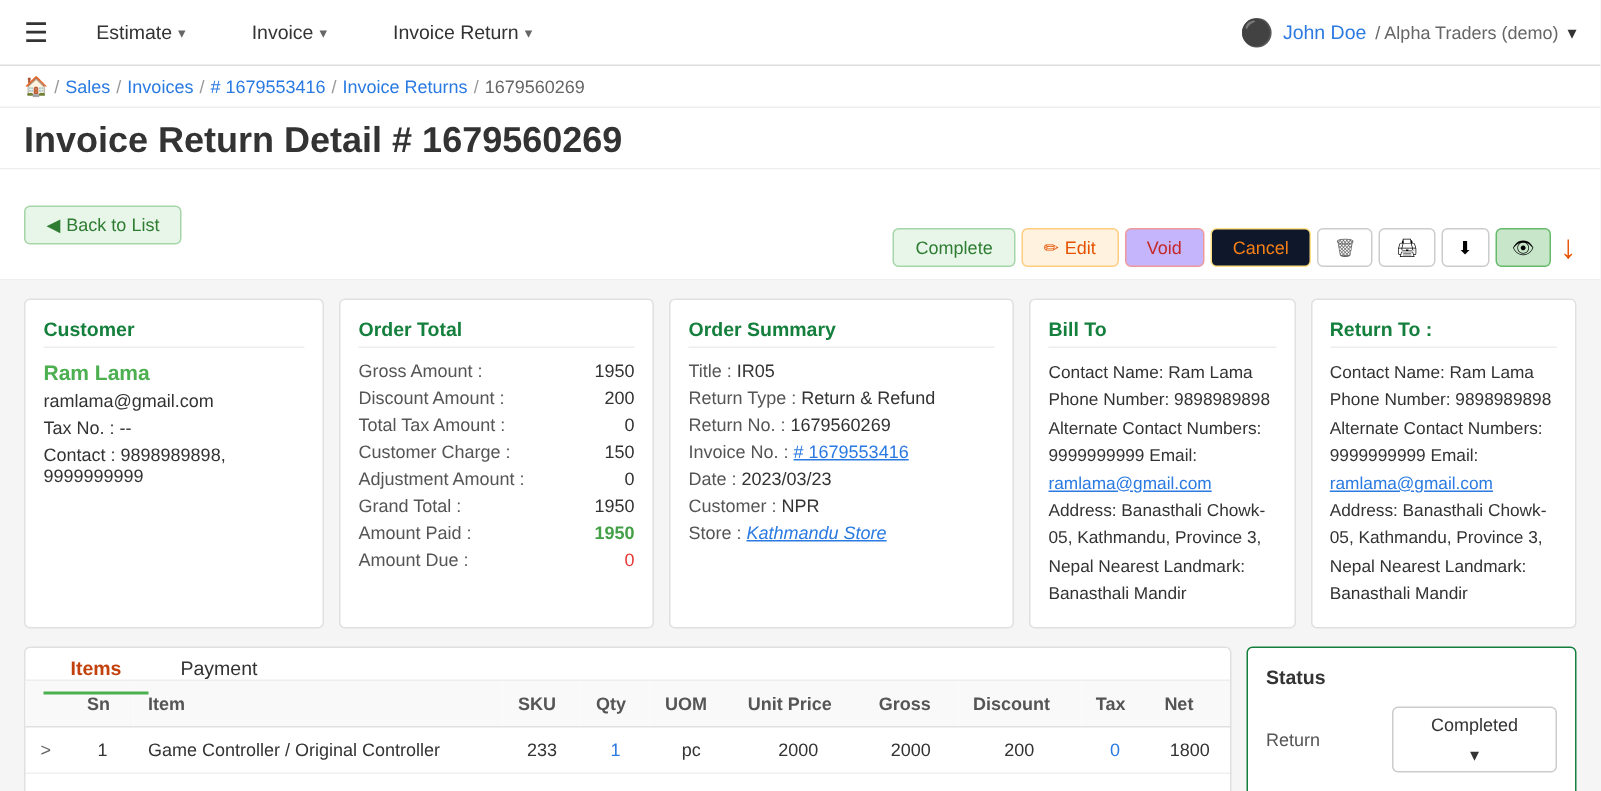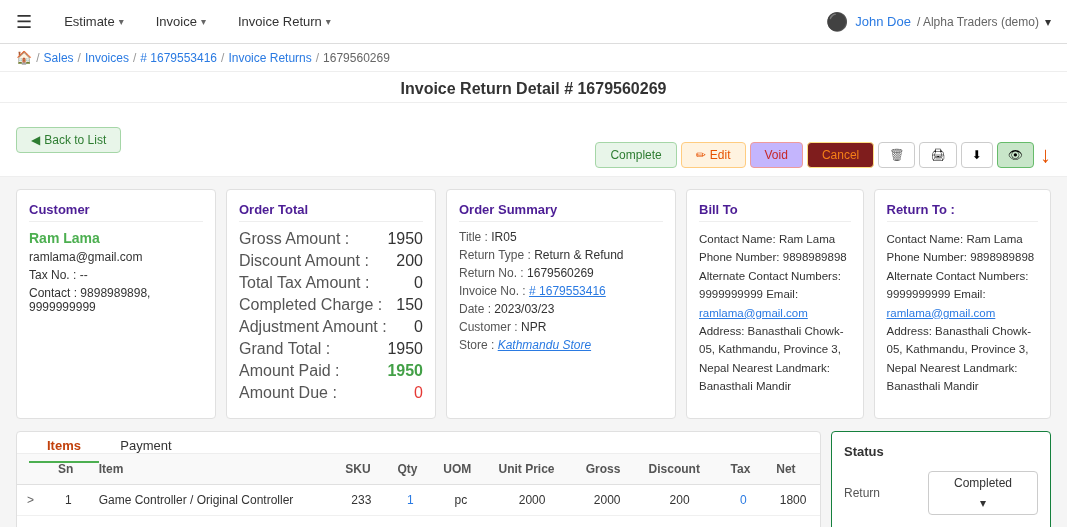--- a/index.html
+++ b/index.html
@@ -14,21 +14,21 @@
       padding: 0 16px;
       height: 44px;
     }
     .top-nav .hamburger {
       font-size: 18px;
       margin-right: 20px;
       cursor: pointer;
     }
     .top-nav .nav-items {
       display: flex;
-      gap: 8px;
+      gap: 20px;
       flex: 1;
     }
     .nav-item {
       display: flex;
       align-items: center;
       gap: 4px;
       padding: 6px 12px;
       cursor: pointer;
       font-size: 13px;
       color: #333;
@@ -59,24 +59,23 @@
     .breadcrumb a { color: #2a7ae2; text-decoration: none; }
     .breadcrumb .sep { color: #999; }
 
     
     .page-header {
       background: #fff;
       padding: 8px 16px 4px;
       border-bottom: 1px solid #eee;
     }
     .page-title {
-      font-size: 16px;
+      font-size: 24px;
       font-weight: bold;
       color: #333;
-      text-align: center;
     }
 
     
     .toolbar {
       background: #fff;
       padding: 8px 16px;
       display: flex;
       align-items: center;
       justify-content: space-between;
       border-bottom: 1px solid #eee;
@@ -91,21 +90,21 @@
       font-size: 12px;
       display: flex;
       align-items: center;
       gap: 4px;
       background: #fff;
     }
     .btn-back { background: #e8f5e9; border-color: #a5d6a7; color: #2e7d32; }
     .btn-complete { background: #e8f5e9; border-color: #a5d6a7; color: #2e7d32; }
     .btn-edit { background: #fff3e0; border-color: #ffcc80; color: #e65100; }
     .btn-void { background: #c4b5fd; border-color: #ef9a9a; color: #c62828; }
-    .btn-cancel { background: #7f1d1d; border-color: #ffe082; color: #f57f17; }
+    .btn-cancel { background: #0f172a; border-color: #ffe082; color: #f57f17; }
     .btn-delete { background: #fff; border-color: #ccc; color: #666; }
     .btn-icon { padding: 5px 10px; min-width: 32px; justify-content: center; }
     .btn-active { background: #c8e6c9; border-color: #66bb6a; }
 
     
     .arrow-down-indicator {
       color: #e65100;
       font-size: 22px;
       margin-left: 2px;
     }
@@ -129,35 +128,35 @@
     }
     .card-customer { flex: 0 0 200px; }
     .card-order-total { flex: 0 0 210px; }
     .card-order-summary { flex: 0 0 230px; }
     .card-bill-to { flex: 1; }
     .card-return-to { flex: 1; }
 
     .card h4 {
       font-size: 13px;
       font-weight: bold;
-      color: #4c1d95;
+      color: #15803d;
       margin-bottom: 8px;
       border-bottom: 1px solid #eee;
       padding-bottom: 4px;
     }
     .customer-name { color: #4caf50; font-size: 14px; font-weight: bold; margin-bottom: 4px; }
     .customer-email { color: #333; margin-bottom: 4px; }
     .customer-tax { margin-bottom: 4px; }
     .customer-contact { margin-bottom: 2px; }
 
     .order-row {
       display: flex;
       justify-content: space-between;
       margin-bottom: 4px;
-      font-size: 16px;
+      font-size: 12px;
     }
     .order-row .label { color: #555; }
     .order-row .value { font-weight: 500; }
     .order-row .value-red { color: #e53935; font-weight: 500; }
     .order-row .value-green { color: #43a047; font-weight: bold; }
 
     .summary-row { margin-bottom: 4px; font-size: 12px; }
     .summary-row .label { color: #555; }
     .summary-row .value { color: #333; }
     .summary-row .value-link { color: #2a7ae2; }
@@ -359,21 +358,21 @@
       </div>
       <div class="order-row">
         <span class="label">Discount Amount :</span>
         <span class="value">200</span>
       </div>
       <div class="order-row">
         <span class="label">Total Tax Amount :</span>
         <span class="value">0</span>
       </div>
       <div class="order-row">
-        <span class="label">Completed Charge :</span>
+        <span class="label">Customer Charge :</span>
         <span class="value">150</span>
       </div>
       <div class="order-row">
         <span class="label">Adjustment Amount :</span>
         <span class="value">0</span>
       </div>
       <div class="order-row">
         <span class="label">Grand Total :</span>
         <span class="value">1950</span>
       </div>

